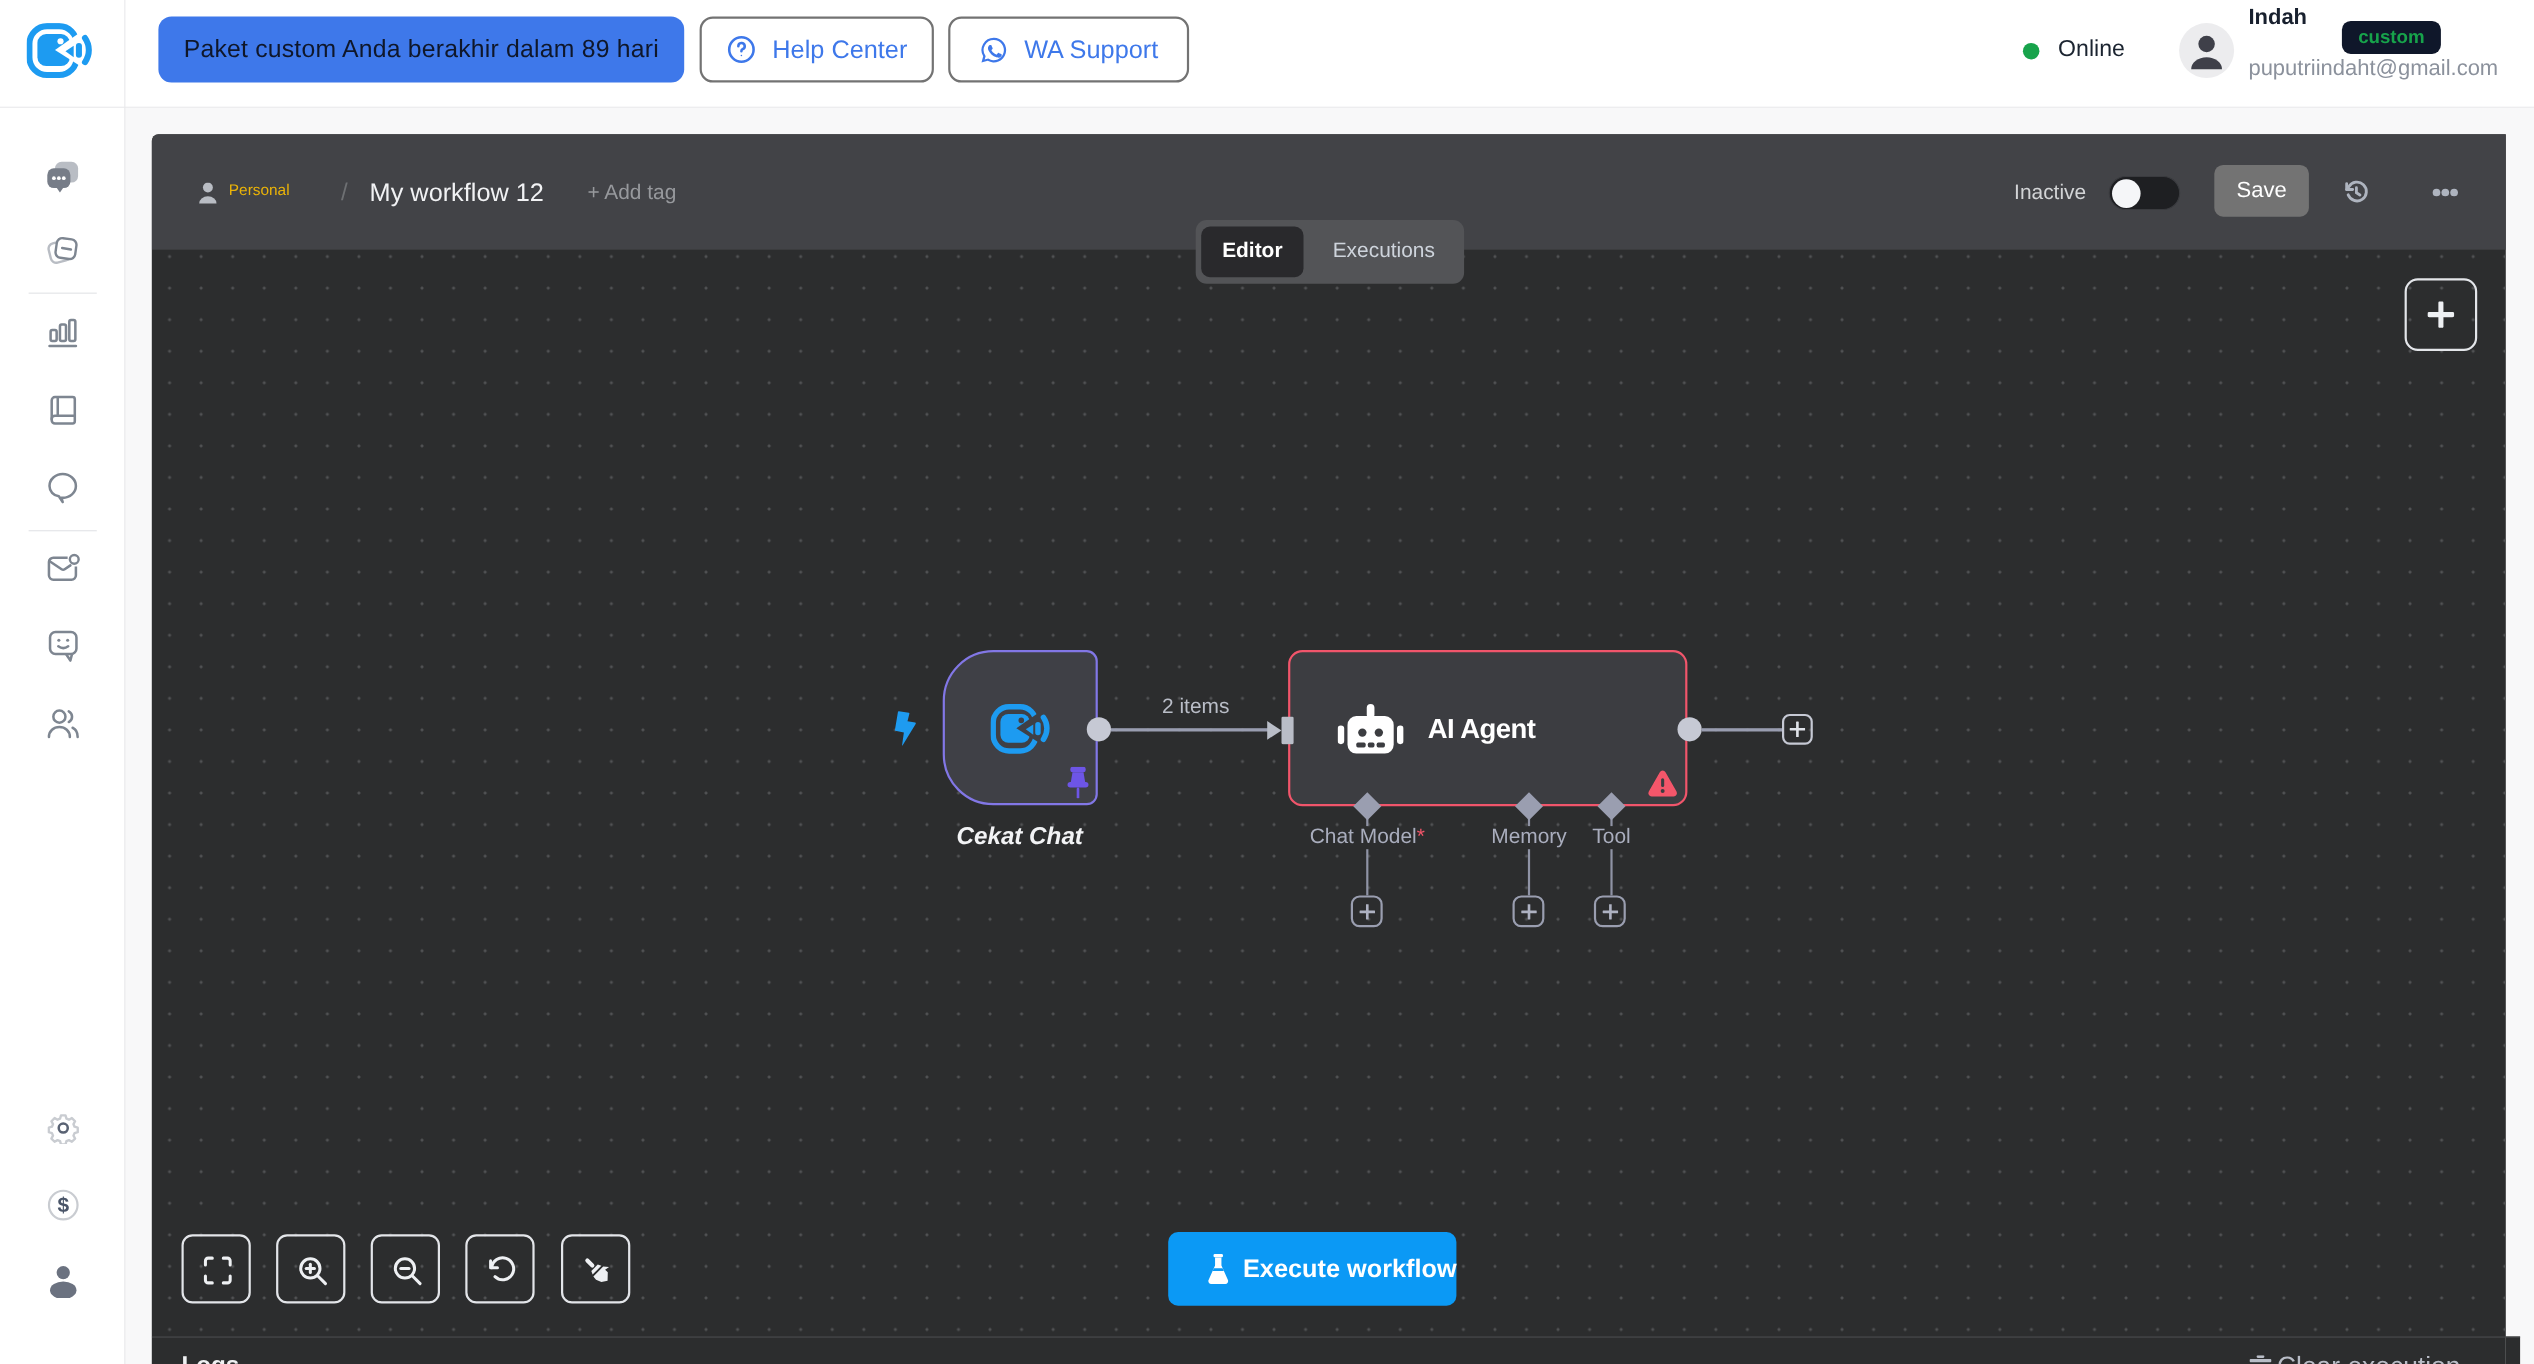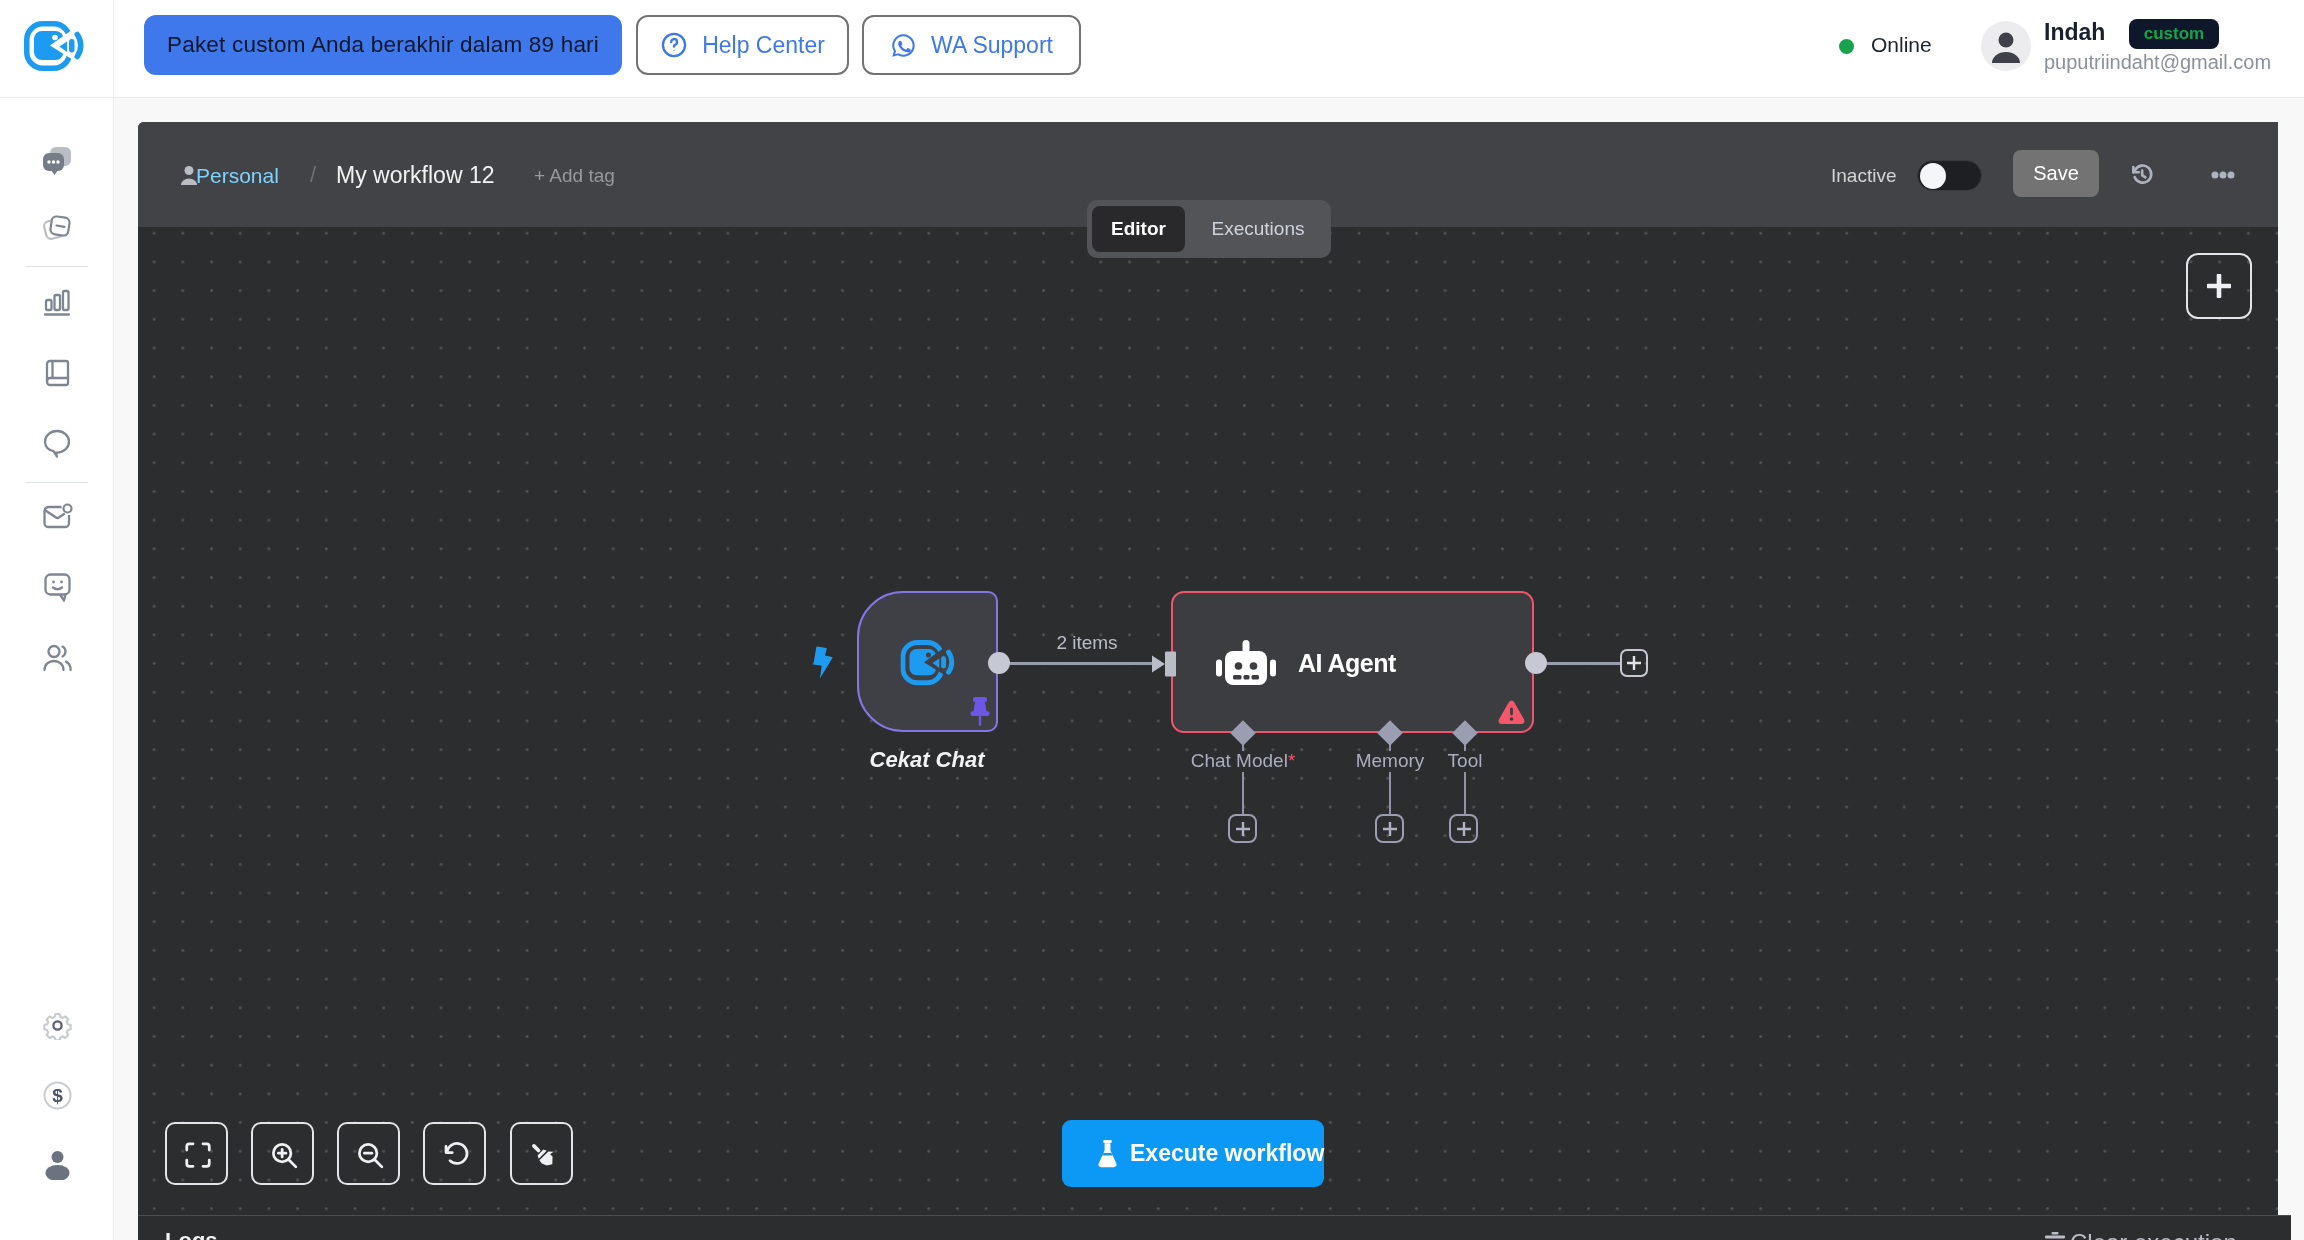--- a/index.html
+++ b/index.html
@@ -141,34 +141,34 @@
 
   <div class="abs" style="left:1839px; top:39px; width:15px; height:15px; border-radius:50%; background:#17a34b;"></div>
   <div class="abs" style="left:1871px; top:33px; font-size:21px; color:#1b2430; font-weight:500;">Online</div>
 
   <div class="abs" style="left:1981px; top:21px; width:50px; height:50px; border-radius:50%; background:#ececee; overflow:hidden;">
     <svg width="50" height="50" viewBox="0 0 50 50">
         <circle cx="25" cy="19" r="7.5" fill="#3f4049"></circle>
         <path d="M11 42 a14 11 0 0 1 28 0z" fill="#3f4049"></path>
       </svg>
   </div>
-  <div class="abs" style="left:2044px; top:19px; font-size:23px; font-weight:700; color:#18202e;">Indah</div>
+  <div class="abs" style="left:2044px; top:5px; font-size:20px; font-weight:700; color:#18202e;">Indah</div>
   <div class="abs" style="left:2113px; top:19px; width:90px; height:30px; background:#0f172a; border-radius:8px; color:#17a34b; font-size:17px; font-weight:700; display:flex; align-items:center; justify-content:center;margin-left:16px;">custom</div>
   <div class="abs" style="left:2044px; top:51px; font-size:20px; color:#8b919c;">puputriindaht@gmail.com</div>
 </div>
 <div id="vline"></div>
 
 <div id="canvas">
   <div id="grid"></div>
   <div id="cheader">
     <svg class="abs" style="left:43px; top:44px;" width="16" height="20" viewBox="0 0 16 20">
         <circle cx="8" cy="4.5" r="4.5" fill="#b9bdc4"></circle>
         <path d="M0 19 a8 6.5 0 0 1 16 0z" fill="#b9bdc4"></path>
       </svg>
-    <div class="abs" style="left:58px; top:42px; font-size:21px; color:#7dd3fc;">Personal</div>
+    <div class="abs" style="left:70px; top:42px; font-size:14px; color:#eab308;">Personal</div>
     <div class="abs" style="left:172px; top:40px; font-size:22px; color:#6e7073;">/</div>
     <div class="abs" style="left:198px; top:40px; font-size:23px; color:#f1f2f4; font-weight:500;">My workflow 12</div>
     <div class="abs" style="left:396px; top:43px; font-size:19px; color:#97999d; font-weight:500;">+ Add tag</div>
 
     <div class="abs" style="left:1693px; top:43px; font-size:19px; color:#d2d4d6;">Inactive</div>
     <div class="abs" style="left:1779px; top:38px; width:65px; height:31px; border-radius:16px; background:#1e1f22; border:1px solid #3a3b3f;">
       <div class="abs" style="left:2px; top:1.5px; width:26px; height:26px; border-radius:50%; background:#f5f6f8;"></div>
     </div>
     <div class="abs" style="left:1875px; top:28px; width:86px; height:47px; background:#737373; border-radius:8px; color:#fff; font-size:20px; display:flex; align-items:center; justify-content:center;">Save</div>
     <svg class="abs" style="left:1992px; top:40px;" width="25" height="26" viewBox="0 0 24 24" fill="none" stroke="#aeb4bf" stroke-width="2.5" stroke-linecap="round">

